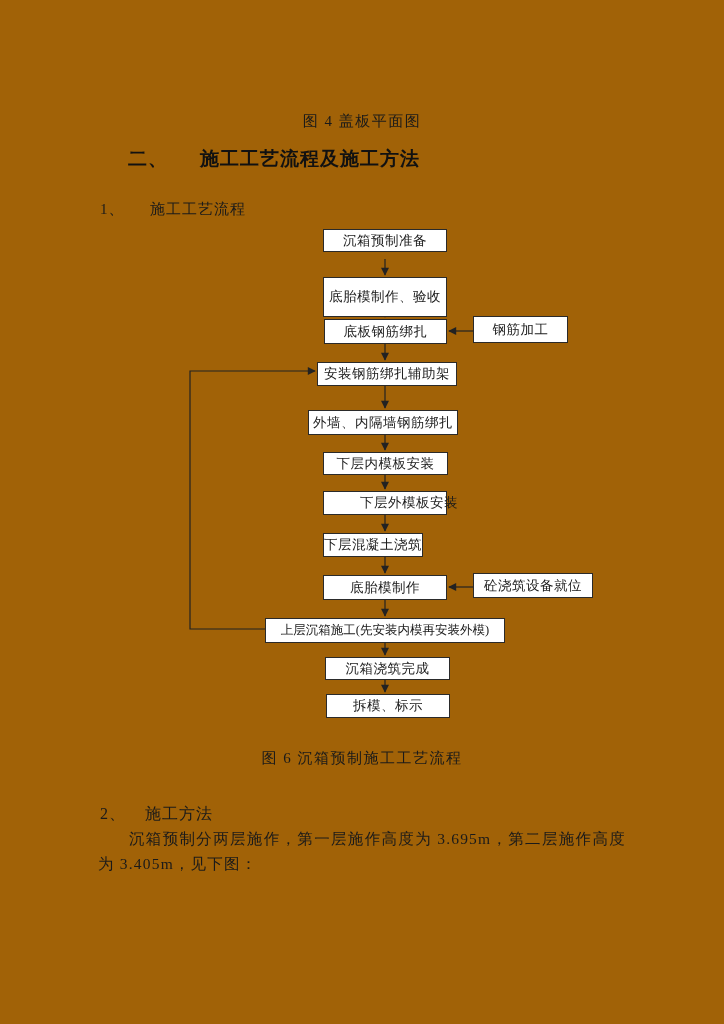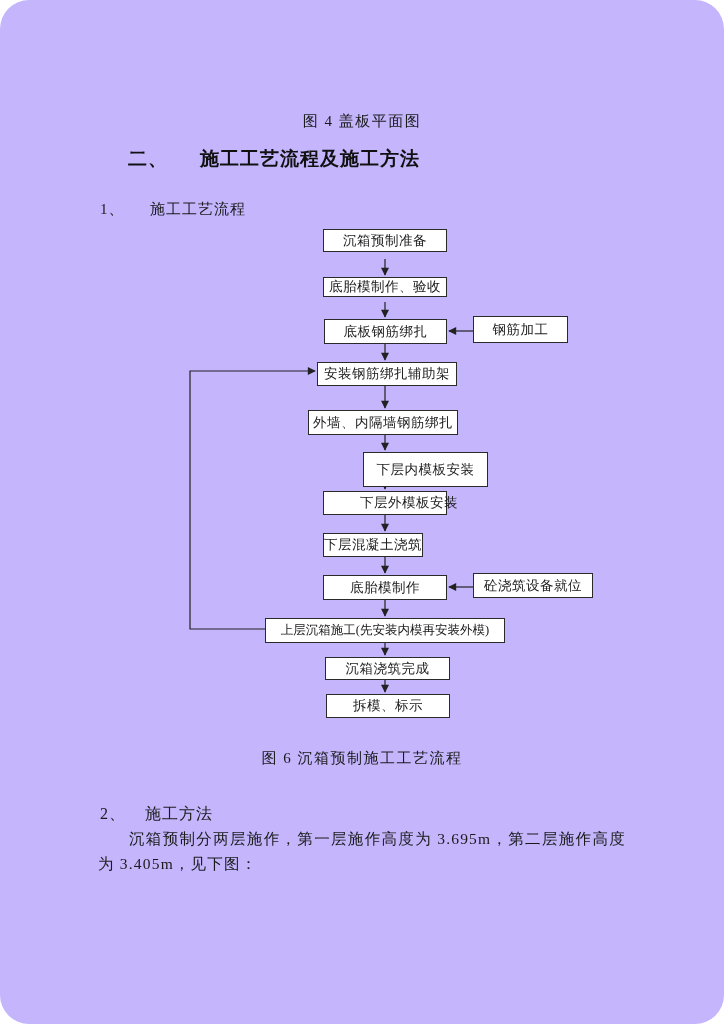--- a/index.html
+++ b/index.html
@@ -5,25 +5,24 @@
   html, body {
     margin: 0;
     padding: 0;
     background: #ffffff;
   }
   .page {
     position: relative;
     width: 724px;
     height: 1024px;
     margin: 0 auto;
-    background: #c4b5fd;
+    background: #a16207;
     font-family: "Liberation Serif", "DejaVu Serif", serif;
     color: #1a1a1a;
     overflow: hidden;
-    border-radius: 29px;
   }
   .abs { position: absolute; }
   .fig-caption {
     left: 0;
     width: 724px;
     text-align: center;
     font-size: 15px;
     letter-spacing: 1.5px;
     color: #1a1a1a;
   }
@@ -109,25 +108,25 @@
       <line x1="385" y1="600" x2="385" y2="616" marker-end="url(#arrow)"></line>
       <line x1="385" y1="643" x2="385" y2="655" marker-end="url(#arrow)"></line>
       <line x1="385" y1="680" x2="385" y2="692" marker-end="url(#arrow)"></line>
       <line x1="473" y1="331" x2="449" y2="331" marker-end="url(#arrow)"></line>
       <line x1="473" y1="587" x2="449" y2="587" marker-end="url(#arrow)"></line>
       <path d="M265,629 L190,629 L190,371 L315,371" marker-end="url(#arrow)"></path>
     </g>
   </svg>
 
   <div class="fbox" style="left:323px; top:229px; width:124px; height:23px;">沉箱预制准备</div>
-  <div class="fbox" style="left:323px; top:277px; width:124px; height:20px;">底胎模制作、验收</div>
+  <div class="fbox" style="left:323px; top:277px; width:124px; height:40px;">底胎模制作、验收</div>
   <div class="fbox" style="left:324px; top:319px; width:123px; height:25px;">底板钢筋绑扎</div>
   <div class="fbox" style="left:317px; top:362px; width:140px; height:24px;">安装钢筋绑扎辅助架</div>
   <div class="fbox" style="left:308px; top:410px; width:150px; height:25px;">外墙、内隔墙钢筋绑扎</div>
-  <div class="fbox" style="left:323px; top:452px; width:125px; height:35px;margin-left:40px;">下层内模板安装</div>
+  <div class="fbox" style="left:323px; top:452px; width:125px; height:23px;">下层内模板安装</div>
   <div class="fbox" style="left:323px; top:491px; width:124px; height:24px;padding-left:48px;">下层外模板安装</div>
   <div class="fbox" style="left:323px; top:533px; width:100px; height:24px;">下层混凝土浇筑</div>
   <div class="fbox" style="left:323px; top:575px; width:124px; height:25px;">底胎模制作</div>
   <div class="fbox small-text" style="left:265px; top:618px; width:240px; height:25px;">上层沉箱施工(先安装内模再安装外模)</div>
   <div class="fbox" style="left:325px; top:657px; width:125px; height:23px;">沉箱浇筑完成</div>
   <div class="fbox" style="left:326px; top:694px; width:124px; height:24px;">拆模、标示</div>
 
   <div class="fbox" style="left:473px; top:316px; width:95px; height:27px;">钢筋加工</div>
   <div class="fbox" style="left:473px; top:573px; width:120px; height:25px;">砼浇筑设备就位</div>
 

